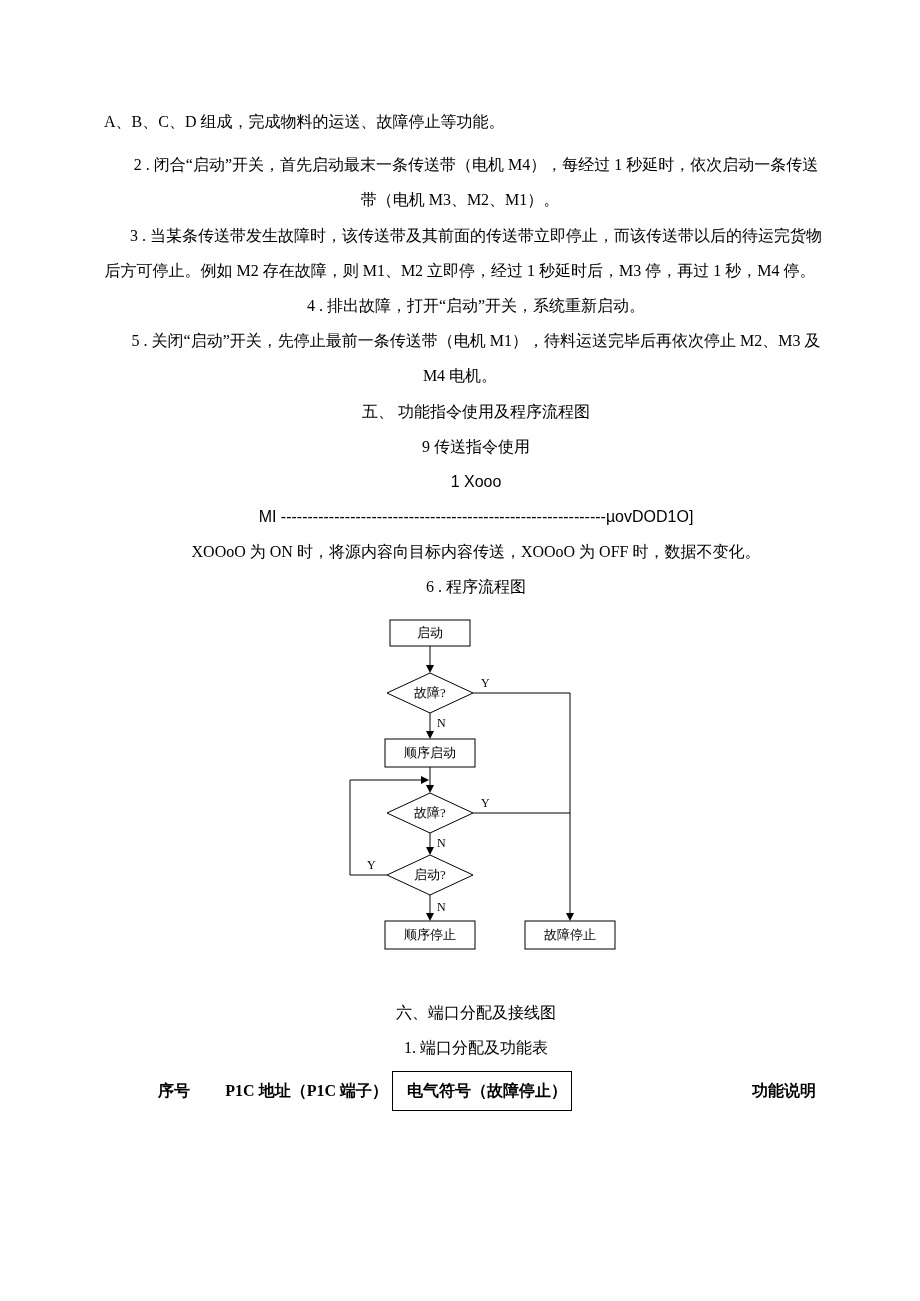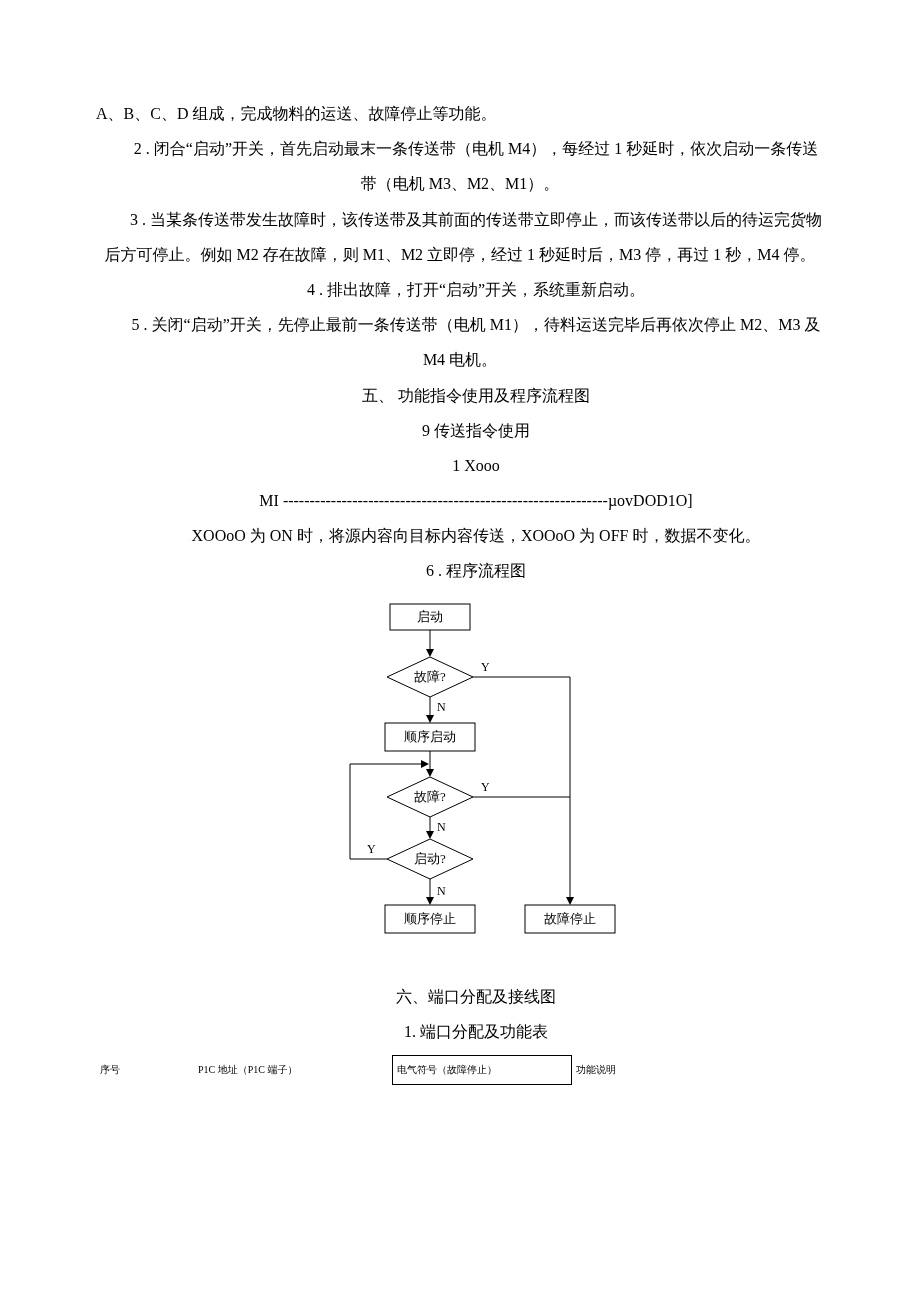--- a/index.html
+++ b/index.html
@@ -13,24 +13,24 @@
     width: 920px;
     box-sizing: border-box;
   }
   .para {
     text-indent: 2em;
     margin: 0;
     text-align: center;
   }
   .no-indent {
     text-indent: 0;
-    margin: 0;
+    margin: 8px;
   }
   .serif-latin {
-    font-family: Liberation Serif, serif;
+    font-family: Liberation Sans, sans-serif;
   }
   .flowchart {
     display: block;
     margin: 10px auto 20px auto;
   }
   .flow-box {
     fill: #fff;
     stroke: #000;
     stroke-width: 1;
   }
@@ -51,26 +51,27 @@
   }
   .arrow {
     fill: #000;
   }
   table.port-table {
     margin: 6px 0 0 0;
     border-collapse: collapse;
     table-layout: fixed;
   }
   table.port-table td {
-    text-align: left;
+    text-align: right;
     vertical-align: middle;
-    font-size: 10px;
+    font-size: 16px;
     line-height: 1.6;
     padding: 6px 4px;
     border: none;
+    font-weight: bold;
   }
   td.col-1 { width: 90px; }
   td.col-2 { width: 190px; }
   td.col-3 { width: 170px; border: 1px solid #000 !important; }
   td.col-4 { width: 240px; }
 </style>
 </head>
 <body>
 
 <p class="no-indent">A、B、C、D 组成，完成物料的运送、故障停止等功能。</p>

